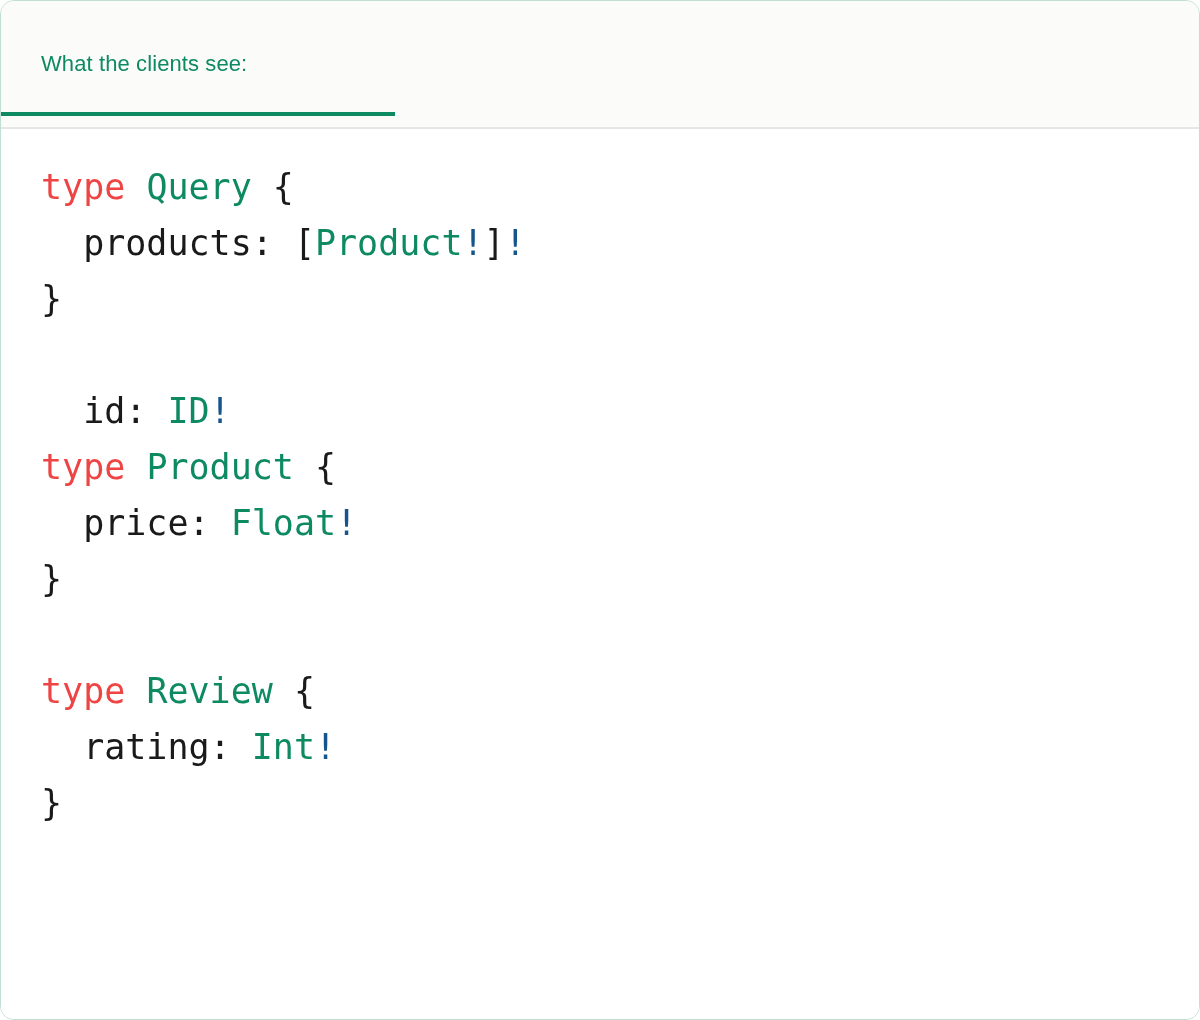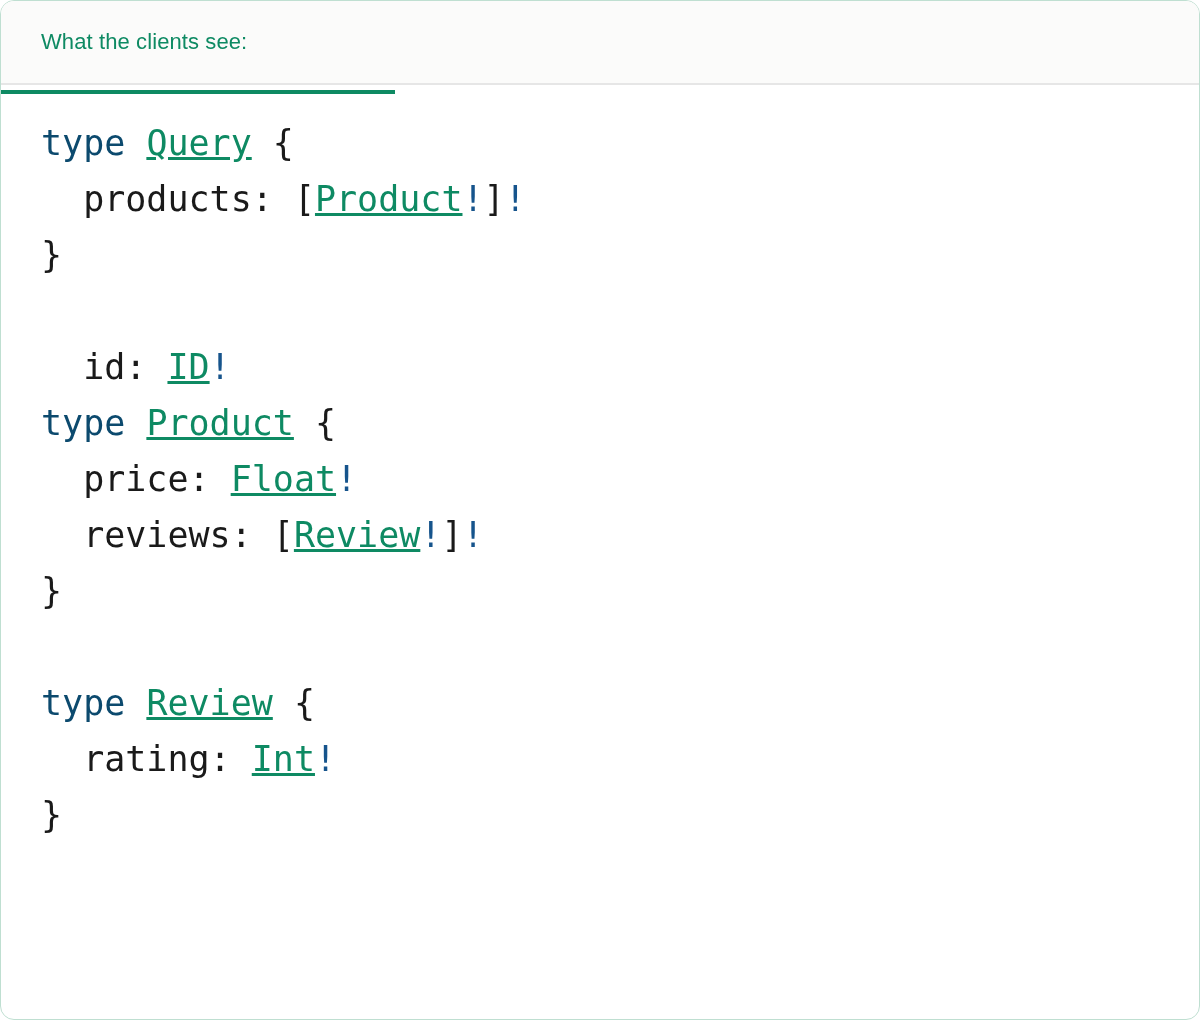--- a/index.html
+++ b/index.html
@@ -20,21 +20,21 @@
     height: 1020px;
     background: #ffffff;
     border: 1px solid #bfdfd1;
     border-radius: 14px;
     overflow: hidden;
   }
 
   
   .tabbar {
     position: relative;
-    height: 84px;
+    height: 128px;
     background: #fbfbfa;
     border-bottom: 2px solid #e6e6e6;
     display: flex;
     align-items: center;
   }
 
   .tab {
     position: relative;
     height: 100px;
     width: 394px;
@@ -84,41 +84,40 @@
   }
 
   .ln { display: block; min-height: 56px; }
 
   .tok-kw    { color: #16548c; }
   .tok-type  { color: #0e8a63; }
   .tok-field { color: #1a1a1a; }
   .tok-punct { color: #1a1a1a; }
   .tok-bang  { color: #16548c; }
 </style>
-<style>.tok-kw{color:#0c4a6e;}.tok-type{color:#0e8a63;text-decoration:underline;}.tok-field,.tok-punct{color:#1a1a1a;}.tok-bang{color:#16548c;}.code-body{background:#ffffff;}.tabbar{background:#fbfbfa;border-bottom-color:#e6e6e6;}.tab-label{color:#0e8a63;}.tab-underline{background:#0e8a63;width:394px;}.tab{width:394px;}.card{border-color:#bfdfd1;border-radius:14px;}</style></head>
+<style>.tok-kw{color:#ef4444;}.tok-type{color:#0e8a63;}.tok-field,.tok-punct{color:#1a1a1a;}.tok-bang{color:#16548c;}.code-body{background:#ffffff;}.tabbar{background:#fbfbfa;border-bottom-color:#e6e6e6;}.tab-label{color:#0e8a63;}.tab-underline{background:#0e8a63;width:394px;}.tab{width:394px;}.card{border-color:#bfdfd1;border-radius:14px;}</style></head>
 <body>
 
 <div class="card">
 
   <div class="tabbar">
     <div class="tab">
       <span class="tab-label">What the clients see:</span>
       <span class="tab-underline"></span>
     </div>
   </div>
 
   <div class="code-body">
     <pre class="code" id="code-block"><span class="ln"><span class="tok-kw">type</span><span class="tok-punct"> </span><span class="tok-type">Query</span><span class="tok-punct"> </span><span class="tok-punct">{</span>
 </span><span class="ln"><span class="tok-punct">  </span><span class="tok-field">products:</span><span class="tok-punct"> </span><span class="tok-punct">[</span><span class="tok-type">Product</span><span class="tok-bang">!</span><span class="tok-punct">]</span><span class="tok-bang">!</span>
 </span><span class="ln"><span class="tok-punct">}</span>
 </span><span class="ln">
 </span><span class="ln"><span class="tok-punct">  </span><span class="tok-field">id:</span><span class="tok-punct"> </span><span class="tok-type">ID</span><span class="tok-bang">!</span>
 </span><span class="ln"><span class="tok-kw">type</span><span class="tok-punct"> </span><span class="tok-type">Product</span><span class="tok-punct"> </span><span class="tok-punct">{</span>
 </span><span class="ln"><span class="tok-punct">  </span><span class="tok-field">price:</span><span class="tok-punct"> </span><span class="tok-type">Float</span><span class="tok-bang">!</span>
-</span><span class="ln"><span class="tok-punct">  </span><span class="tok-field">reviews:</span><span class="tok-punct"> </span><span class="tok-punct">[</span><span class="tok-type">Review</span><span class="tok-bang">!</span><span class="tok-punct">]</span><span class="tok-bang">!</span>
 </span><span class="ln"><span class="tok-punct">}</span>
 </span><span class="ln">
 </span><span class="ln"><span class="tok-kw">type</span><span class="tok-punct"> </span><span class="tok-type">Review</span><span class="tok-punct"> </span><span class="tok-punct">{</span>
 </span><span class="ln"><span class="tok-punct">  </span><span class="tok-field">rating:</span><span class="tok-punct"> </span><span class="tok-type">Int</span><span class="tok-bang">!</span>
 </span><span class="ln"><span class="tok-punct">}</span>
 </span></pre>
   </div>
 
 </div>
 

